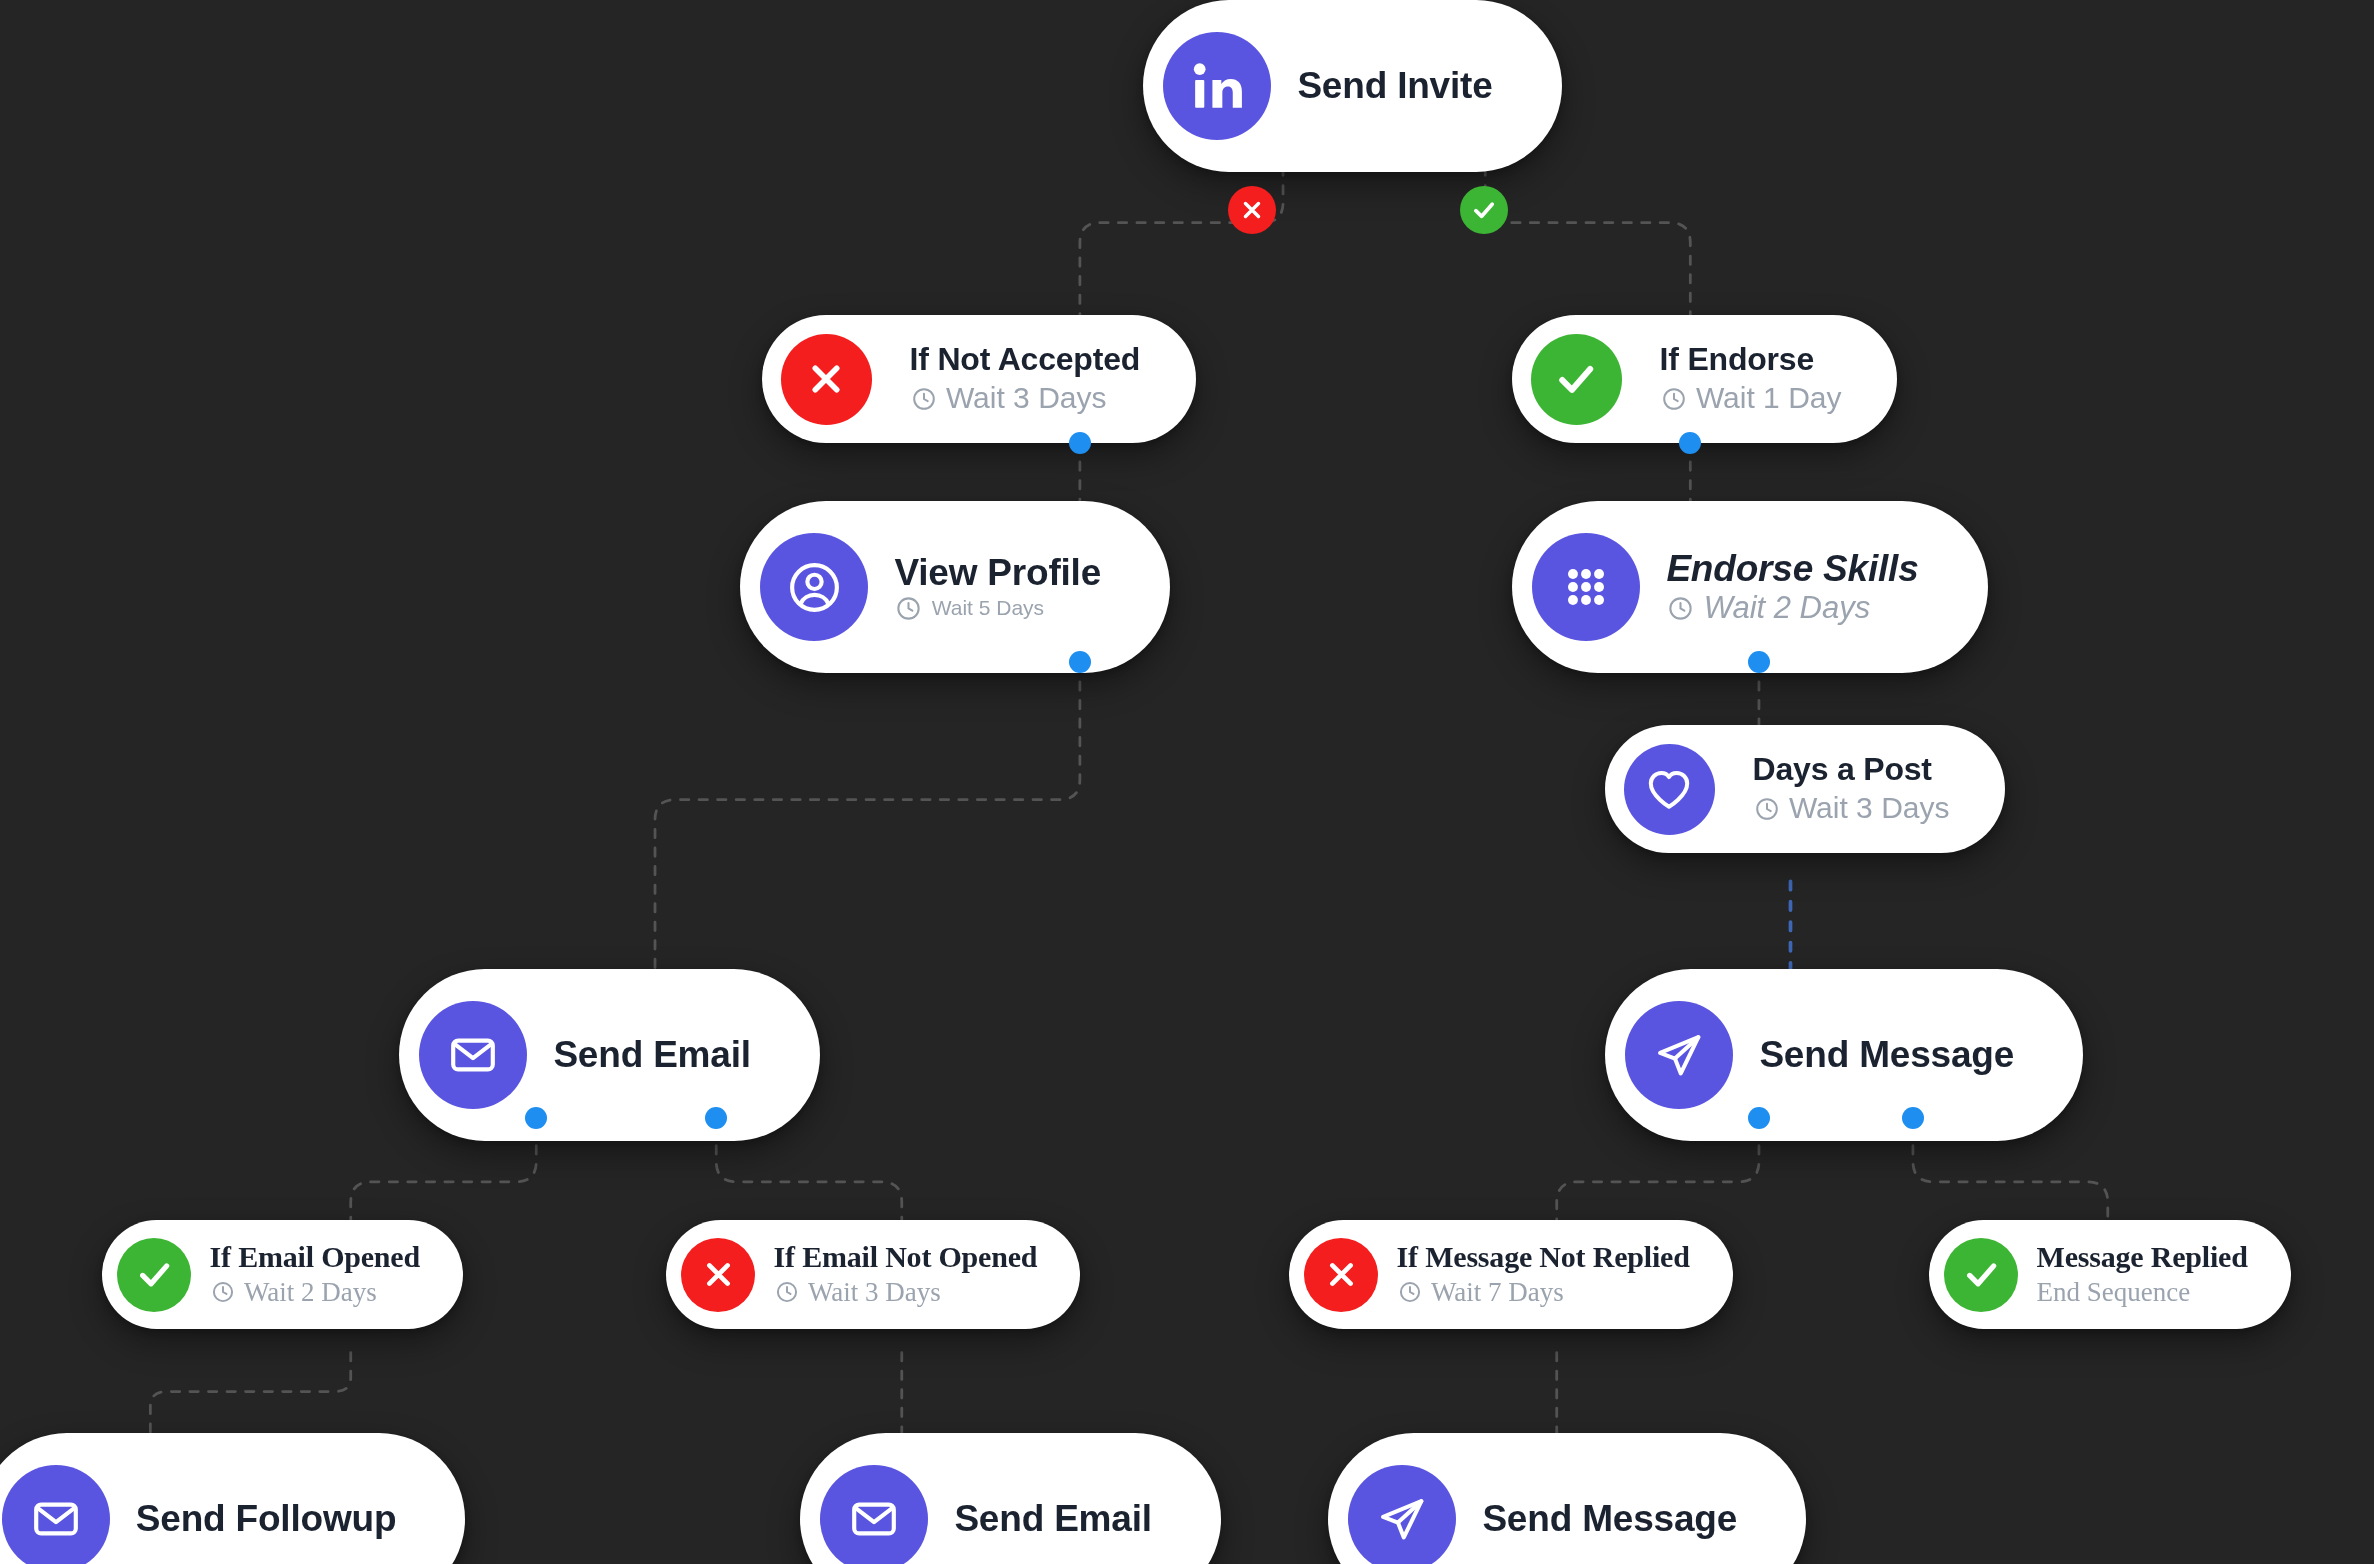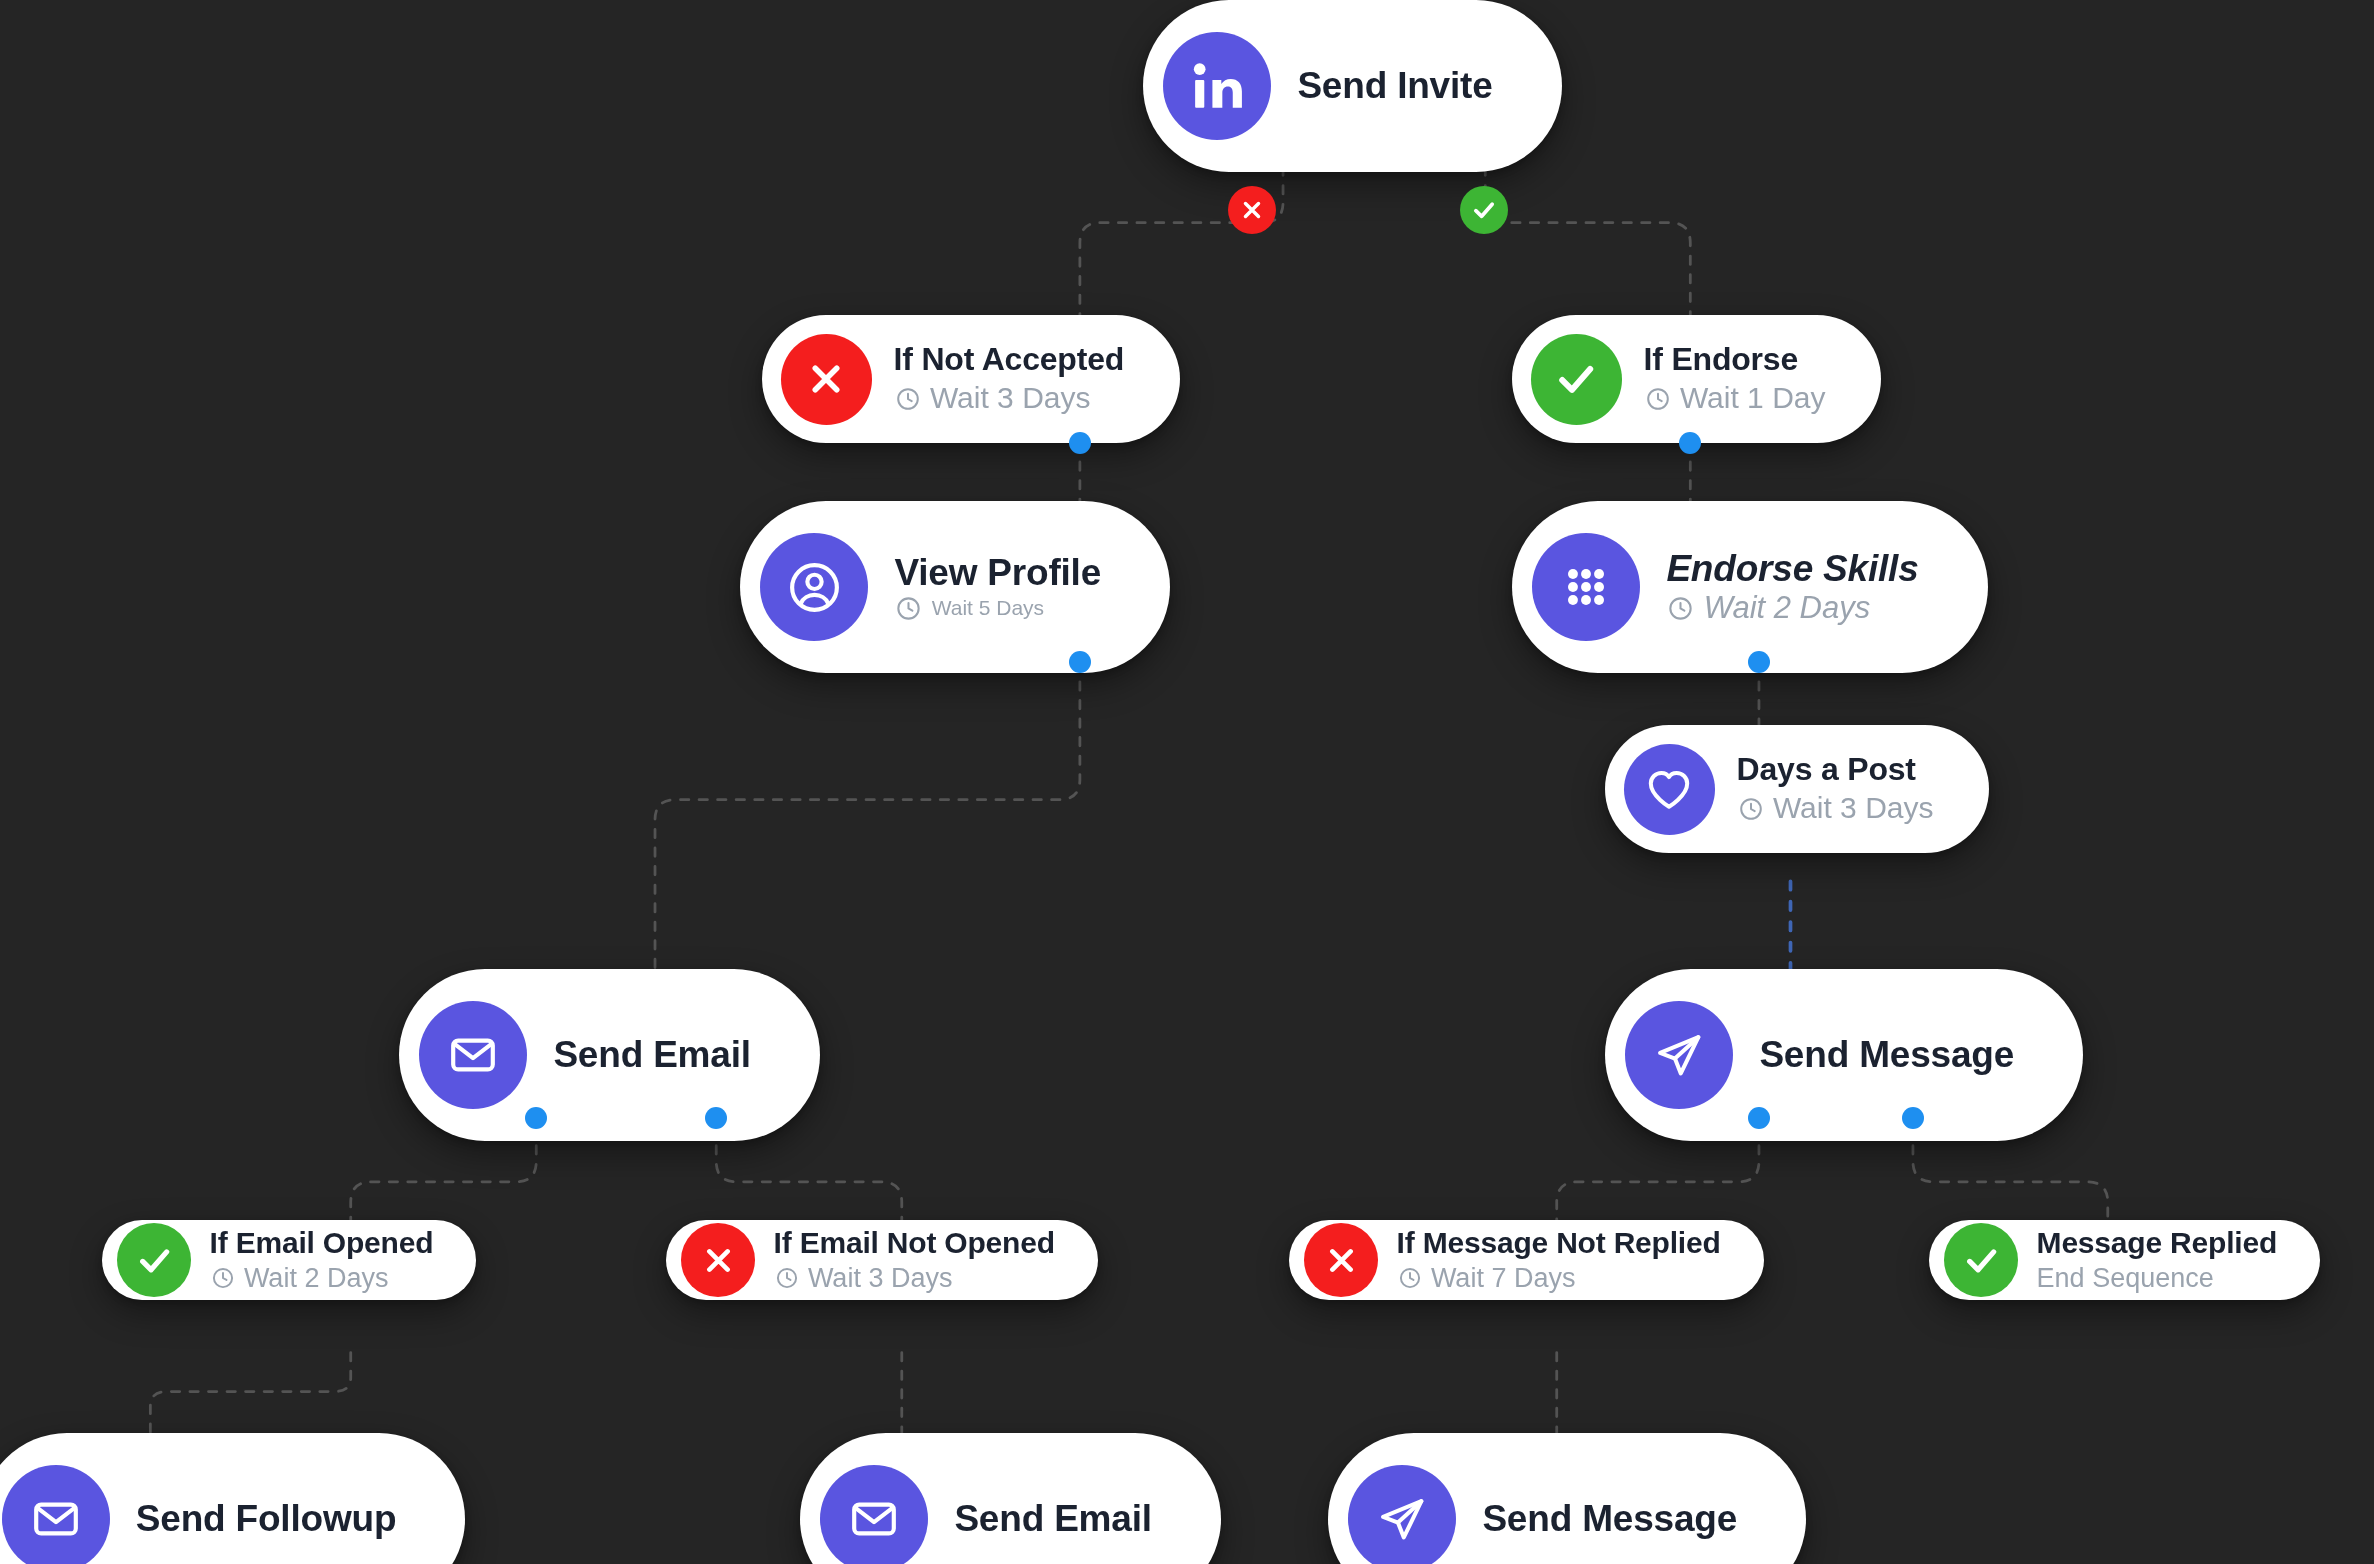--- a/index.html
+++ b/index.html
@@ -84,25 +84,25 @@
   .node .sub .clock { flex: 0 0 auto; display: block; }
 
   
   .size-lg { height: 172px; padding: 0 69px 0 20.4px; }
   .size-lg .badge { width: 108px; height: 108px; }
   .size-lg .labels { margin-left: 26px; }
   .size-lg .title { font-size: 37px; }
 
   .size-md { height: 128px; padding: 0 56px 0 18.6px; }
   .size-md .badge { width: 91px; height: 91px; }
-  .size-md .labels { margin-left: 22px; }
+  .size-md .labels { margin-left: 38px; }
   .size-md .title { font-size: 32px; line-height: 1.22; }
   .size-md .sub { font-size: 30px; line-height: 1.28; }
 
-  .size-sm { height: 80px; padding: 0 43px 0 15px; }
+  .size-sm { height: 109px; padding: 0 43px 0 15px; font-family: Liberation Serif, serif; }
   .size-sm .badge { width: 74px; height: 74px; }
   .size-sm .labels { margin-left: 18.6px; }
   .size-sm .title { font-size: 30px; line-height: 1.2; }
   .size-sm .sub { font-size: 27px; line-height: 1.26; }
 
   .badge.purple { background: #5a55e0; }
   .badge.green  { background: #3db534; }
   .badge.red    { background: #f41e1e; }
 
   

